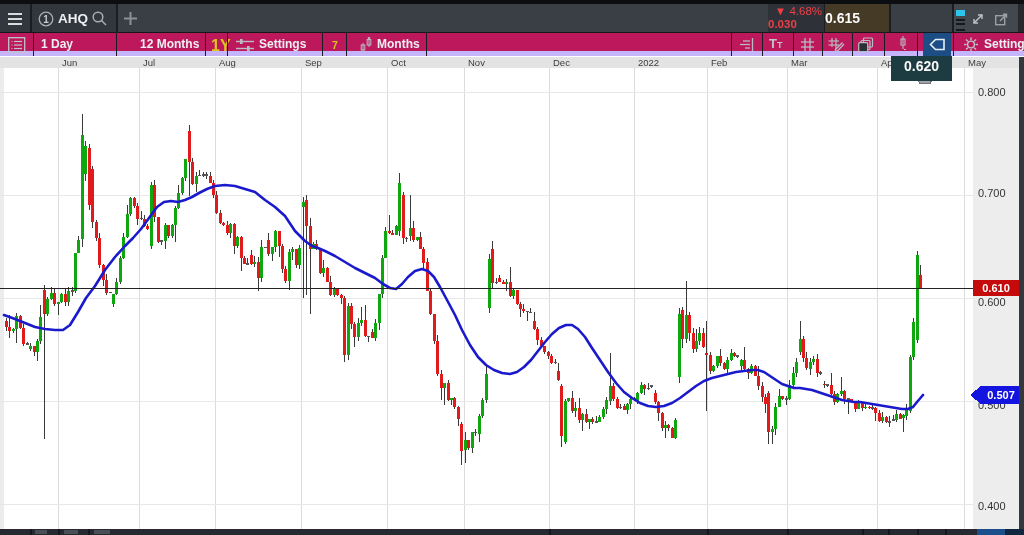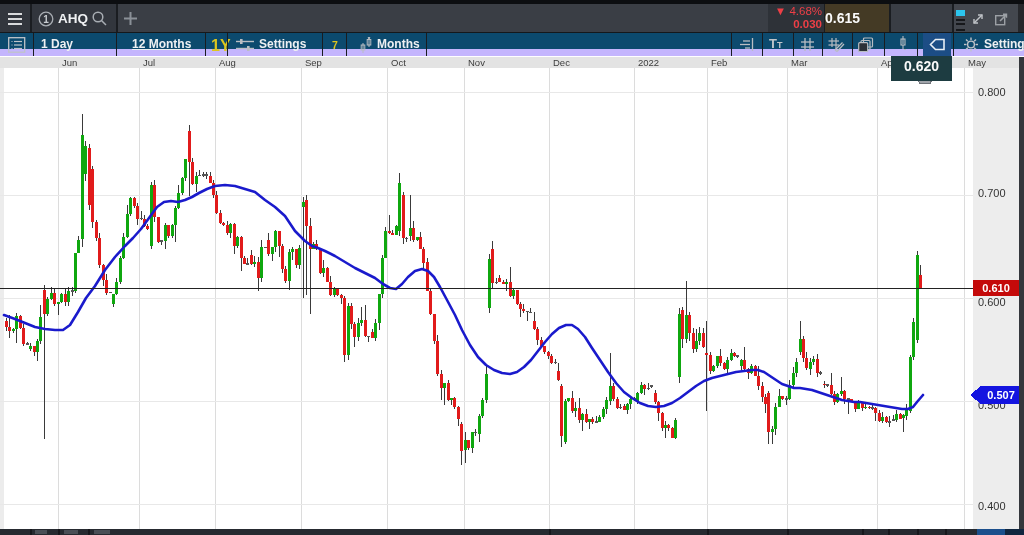--- a/index.html
+++ b/index.html
@@ -1,20 +1,20 @@
 <!DOCTYPE html>
 <html><head><meta charset="utf-8"><style>
 *{margin:0;padding:0;box-sizing:border-box;}
 html,body{width:1024px;height:535px;overflow:hidden;background:#fff;
  font-family:"Liberation Sans",sans-serif;}
 #app{position:relative;width:1024px;height:535px;}
 .abs{position:absolute;}
 #topstrip{left:0;top:0;width:1024px;height:4px;background:#0c0e11;}
 #row1{left:0;top:4px;width:1024px;height:29px;background:#3a3e45;}
-#row2{left:0;top:33px;width:1024px;height:23px;background:#0c4a6e;border-bottom:7px solid #c4b5fd;}
+#row2{left:0;top:33px;width:1024px;height:23px;background:#be185d;border-bottom:5px solid #c4b5fd;}
 .vsep2{width:1px;background:#191c20;top:0;height:23px;}
 .txt{color:#eef0f2;font-weight:bold;font-size:12px;line-height:23px;white-space:nowrap;}
 .yellow{color:#ddc51e;}
 </style></head>
 <body>
 <div id="app">
 
 <div class="abs" style="left:0;top:0;"><svg width="1024" height="535" viewBox="0 0 1024 535" font-family="Liberation Sans, sans-serif" shape-rendering="crispEdges">
 <rect x="0" y="57" width="1024" height="472" fill="#ffffff"></rect>
 <rect x="0" y="57" width="1024" height="11" fill="#e3e3e3"></rect>
@@ -621,21 +621,21 @@
   <div class="abs" style="left:116px;top:0;width:2px;height:29px;background:#1a1d21;"></div>
   <svg class="abs" style="left:124px;top:8px;" width="13" height="13">
         <g fill="#8a9097">
     <rect x="5.5" y="0" width="2" height="13"></rect>
           <rect x="0" y="5.5" width="13" height="2"></rect>
         </g>
       </svg>
 
   <div class="abs" style="left:768px;top:0;width:56px;height:29px;background:#2e3238;"></div>
   <div class="abs" style="left:768px;top:1px;width:54px;height:13px;color:#ee3f46;font-weight:normal;font-size:11.5px;text-align:right;">▼ 4.68%</div>
-  <div class="abs" style="left:768px;top:14px;width:54px;height:13px;color:#ee3f46;font-weight:bold;font-size:11.5px;text-align:right;">0.030</div>
+  <div class="abs" style="left:768px;top:14px;width:54px;height:13px;color:#ee3f46;font-weight:bold;font-size:11.5px;">0.030</div>
 
   <div class="abs" style="left:824px;top:0;width:1px;height:29px;background:#1a1d21;"></div>
   <div class="abs" style="left:825px;top:0;width:64px;height:29px;background:#443a25;color:#fafafa;
     font-weight:bold;font-size:14px;line-height:28px;text-align:left;">0.615</div>
   <div class="abs" style="left:889px;top:0;width:2px;height:29px;background:#1a1d21;"></div>
   <div class="abs" style="left:891px;top:0;width:61px;height:29px;background:#1d3c41;color:#fafafa;
     font-weight:bold;font-size:14px;line-height:28px;text-align:center;margin-top:48px;">0.620</div>
   <div class="abs" style="left:952px;top:0;width:2px;height:29px;background:#1a1d21;"></div>
   <div class="abs" style="left:954px;top:0;width:64px;height:29px;background:#43474e;"></div>
   <svg class="abs" style="left:956px;top:6px;" width="10" height="22">
@@ -666,21 +666,21 @@
           <line x1="6" y1="8" x2="14" y2="8"></line>
           <line x1="6" y1="11.5" x2="14" y2="11.5"></line>
       <line x1="3.5" y1="4.5" x2="4.5" y2="4.5"></line>
           <line x1="3.5" y1="8" x2="4.5" y2="8"></line>
           <line x1="3.5" y1="11.5" x2="4.5" y2="11.5"></line>
         </g>
       </svg>
   <div class="abs vsep2" style="left:33px;"></div>
   <div class="abs txt" style="left:41px;top:0;">1 Day</div>
   <div class="abs vsep2" style="left:116px;"></div>
-  <div class="abs txt" style="left:132px;top:0;text-decoration:underline;">12 Months</div>
+  <div class="abs txt" style="left:140px;top:0;">12 Months</div>
   <div class="abs vsep2" style="left:205px;"></div>
   <div class="abs txt yellow" style="left:211px;top:1px;font-size:16px;">1Y</div>
   <div class="abs vsep2" style="left:227px;"></div>
   <svg class="abs" style="left:236px;top:5px;" width="19" height="14">
     <g stroke="#b9bdc2" stroke-width="1.4">
       <line x1="0" y1="3.5" x2="18" y2="3.5"></line>
           <line x1="0" y1="10.5" x2="18" y2="10.5"></line>
         </g>
     <rect x="4" y="1" width="2.6" height="5" fill="#b9bdc2"></rect>
     <rect x="11" y="8" width="2.6" height="5" fill="#b9bdc2"></rect>

